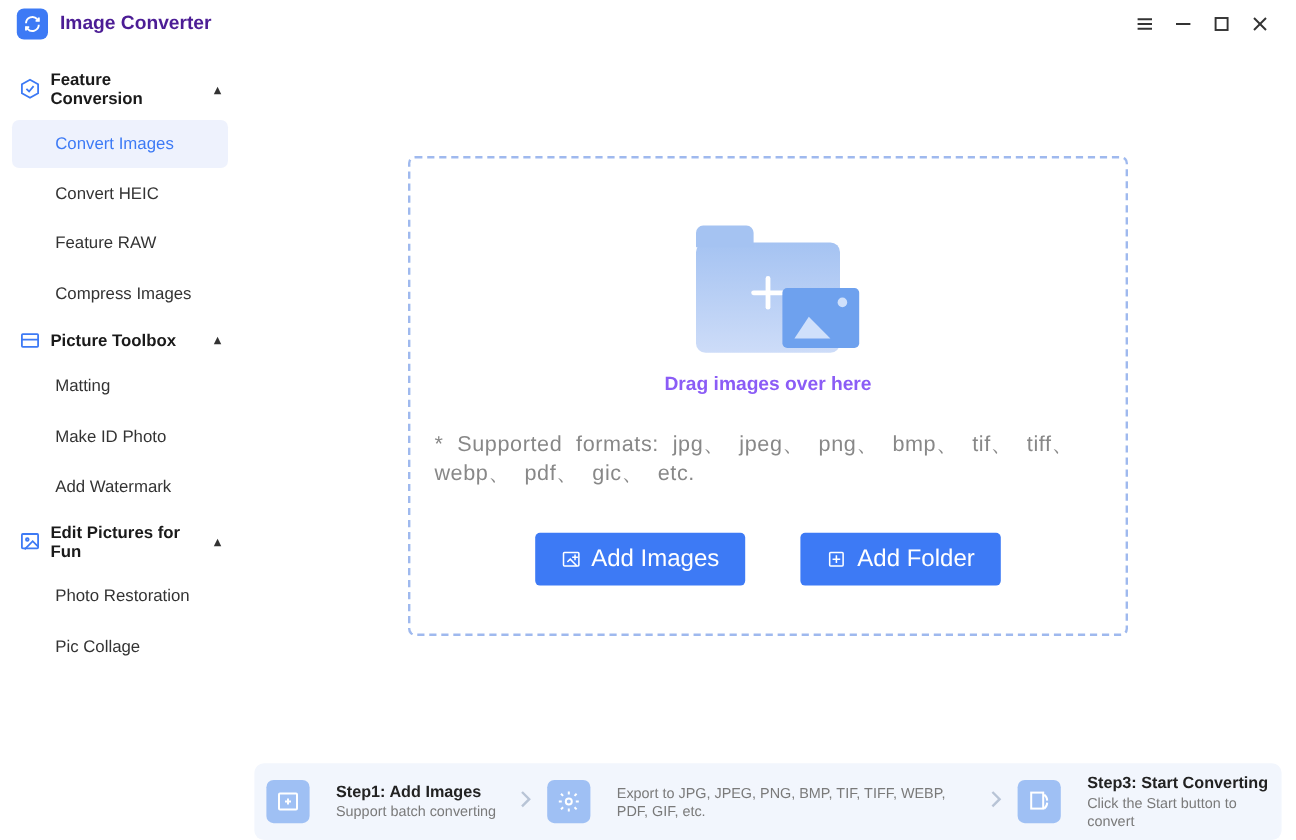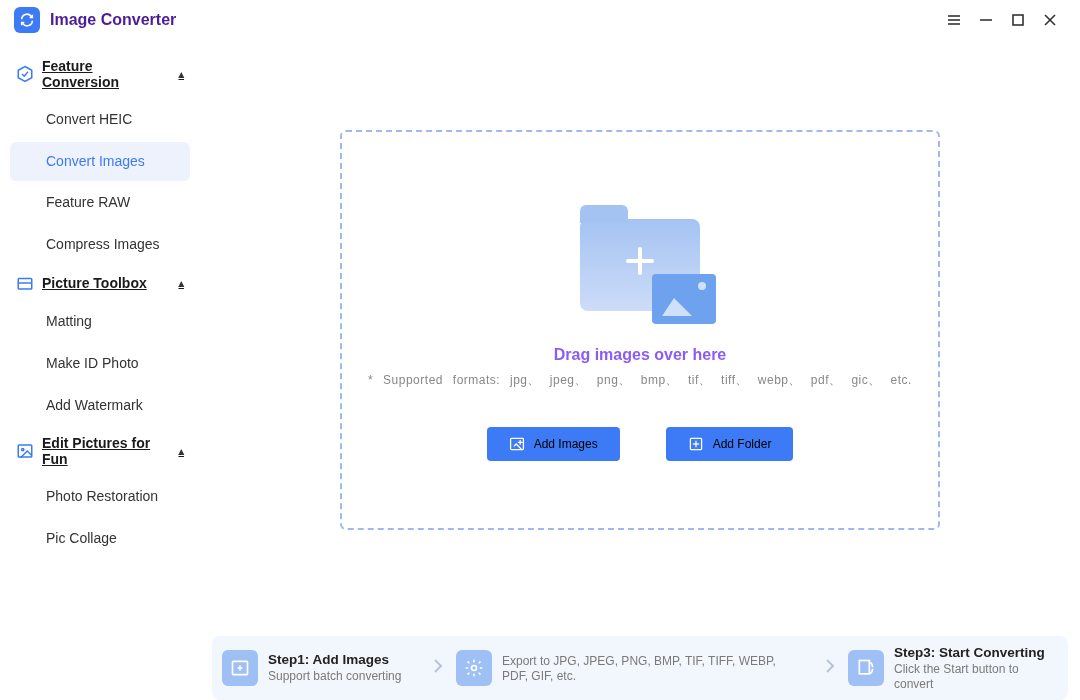--- a/index.html
+++ b/index.html
@@ -10,21 +10,21 @@
     .titlebar .logo { width: 26px; height: 26px; border-radius: 6px; background: #3d7af5; display: flex; align-items: center; justify-content: center; margin-right: 10px; }
     .titlebar .app-title { font-size: 16px; font-weight: 600; color: #4c1d95; }
     .titlebar .spacer { flex: 1; }
     .titlebar .win-btn { width: 32px; height: 32px; display: flex; align-items: center; justify-content: center; cursor: pointer; color: #333; }
     .titlebar .win-btn svg { width: 14px; height: 14px; }
 
     .body-wrap { display: flex; height: 660px; }
 
     
     .sidebar { width: 200px; padding: 10px 6px; overflow-y: auto; }
-    .section-header { display: flex; align-items: center; padding: 8px 10px; font-size: 14px; font-weight: 600; color: #1a1a1a; cursor: pointer; gap: 8px; text-decoration: underline; }
+    .section-header { display: flex; align-items: center; padding: 8px 10px; font-size: 14px; font-weight: 600; color: #1a1a1a; cursor: pointer; gap: 8px; }
     .section-header .sh-icon { width: 18px; height: 18px; display: flex; align-items: center; justify-content: center; }
     .section-header .chev { margin-left: auto; font-size: 11px; color: #333; }
     .nav-item { padding: 10px 12px 10px 36px; font-size: 14px; color: #333; cursor: pointer; border-radius: 6px; margin: 2px 4px; line-height: 1.4; }
     .nav-item.active { background: #eef2fd; color: #3d7af5; }
 
     
     .main { flex: 1; position: relative; display: flex; flex-direction: column; }
 
     .drop-area { margin: 90px auto 0 auto; width: 600px; height: 400px; border: 2px dashed #9fb9ee; border-radius: 6px; background: #fff; padding: 40px 20px; display: flex; flex-direction: column; align-items: center; }
     .drop-illustration { width: 180px; height: 130px; margin-top: 28px; margin-bottom: 10px; display: flex; align-items: center; justify-content: center; position: relative; }
@@ -32,28 +32,28 @@
     .drop-illustration .folder::before { content: ""; position: absolute; top: -14px; left: 0; width: 48px; height: 18px; background: #a5c3f2; border-radius: 6px 6px 0 0; }
     .drop-illustration .folder .plus { position: absolute; top: 28px; left: 46px; width: 28px; height: 28px; }
     .drop-illustration .folder .plus::before, .drop-illustration .folder .plus::after { content: ""; position: absolute; background: #fff; border-radius: 2px; }
     .drop-illustration .folder .plus::before { left: 12px; top: 0; width: 4px; height: 28px; }
     .drop-illustration .folder .plus::after { top: 12px; left: 0; width: 28px; height: 4px; }
     .drop-illustration .pic { position: absolute; right: 14px; bottom: 6px; width: 64px; height: 50px; background: #6ea1ee; border-radius: 4px; }
     .drop-illustration .pic .mtn { position: absolute; bottom: 8px; left: 10px; width: 0; height: 0; border-left: 12px solid transparent; border-right: 18px solid transparent; border-bottom: 18px solid #cfe0fb; }
     .drop-illustration .pic .sun { position: absolute; top: 8px; right: 10px; width: 8px; height: 8px; background: #cfe0fb; border-radius: 50%; }
 
     .drop-title { font-size: 16px; font-weight: 600; color: #8b5cf6; margin-top: 6px; }
-    .drop-formats { font-size: 12px; color: #888; margin-top: 8px; letter-spacing: 0.5px; word-spacing: 6px; }
+    .drop-formats { font-size: 18px; color: #888; margin-top: 28px; letter-spacing: 0.5px; word-spacing: 6px; }
     .btn-row { display: flex; gap: 46px; margin-top: 38px; }
-    .btn { border: none; border-radius: 4px; padding: 0 22px; height: 34px; font-size: 12px; font-weight: 500; display: flex; align-items: center; gap: 9px; cursor: pointer; color: #000000; background: #3d7af5; }
+    .btn { border: none; border-radius: 4px; padding: 0 22px; height: 44px; font-size: 20px; font-weight: 500; display: flex; align-items: center; gap: 9px; cursor: pointer; color: #ffffff; background: #3d7af5; }
     .btn .bicon { width: 16px; height: 16px; display: inline-flex; }
 
     
     .steps { position: absolute; bottom: 0; left: 12px; right: 12px; height: 64px; background: #f2f6fd; border-radius: 8px; display: flex; align-items: center; padding: 0 10px; gap: 6px; }
-    .step { display: flex; align-items: center; gap: 10px; }
+    .step { display: flex; align-items: center; gap: 22px; }
     .step-icon { width: 36px; height: 36px; border-radius: 6px; background: #9fc0f4; display: flex; align-items: center; justify-content: center; color: #fff; flex: 0 0 auto; }
     .step-text .st-title { font-size: 13.5px; font-weight: 600; color: #222; }
     .step-text .st-sub { font-size: 12px; color: #7a7a7a; margin-top: 2px; max-width: 300px; line-height: 1.25; }
     .step-arrow { color: #b8c4d6; padding: 0 6px; }
     #step1 { flex: 0 0 198px; }
     #step2 { flex: 1; }
     #step3 { flex: 0 0 210px; }
 
   </style>
 </head>
@@ -100,22 +100,22 @@
     <div class="section-header">
       <span class="sh-icon">
           <svg viewBox="0 0 24 24" width="18" height="18" fill="none" stroke="#3d7af5" stroke-width="2">
             <polygon points="12 2 21 7 21 17 12 22 3 17 3 7"></polygon>
             <polyline points="8 12 11 15 16 9"></polyline>
           </svg>
         </span>
       <span>Feature Conversion</span>
       <span class="chev">▴</span>
     </div>
+    <div class="nav-item active">Convert Images</div>
     <div class="nav-item">Convert HEIC</div>
-    <div class="nav-item active">Convert Images</div>
     <div class="nav-item">Feature RAW</div>
     <div class="nav-item">Compress Images</div>
 
     <div class="section-header">
       <span class="sh-icon">
           <svg viewBox="0 0 24 24" width="18" height="18" fill="none" stroke="#3d7af5" stroke-width="2">
             <rect x="3" y="6" width="18" height="14" rx="1"></rect>
             <line x1="3" y1="12" x2="21" y2="12"></line>
           </svg>
         </span>

